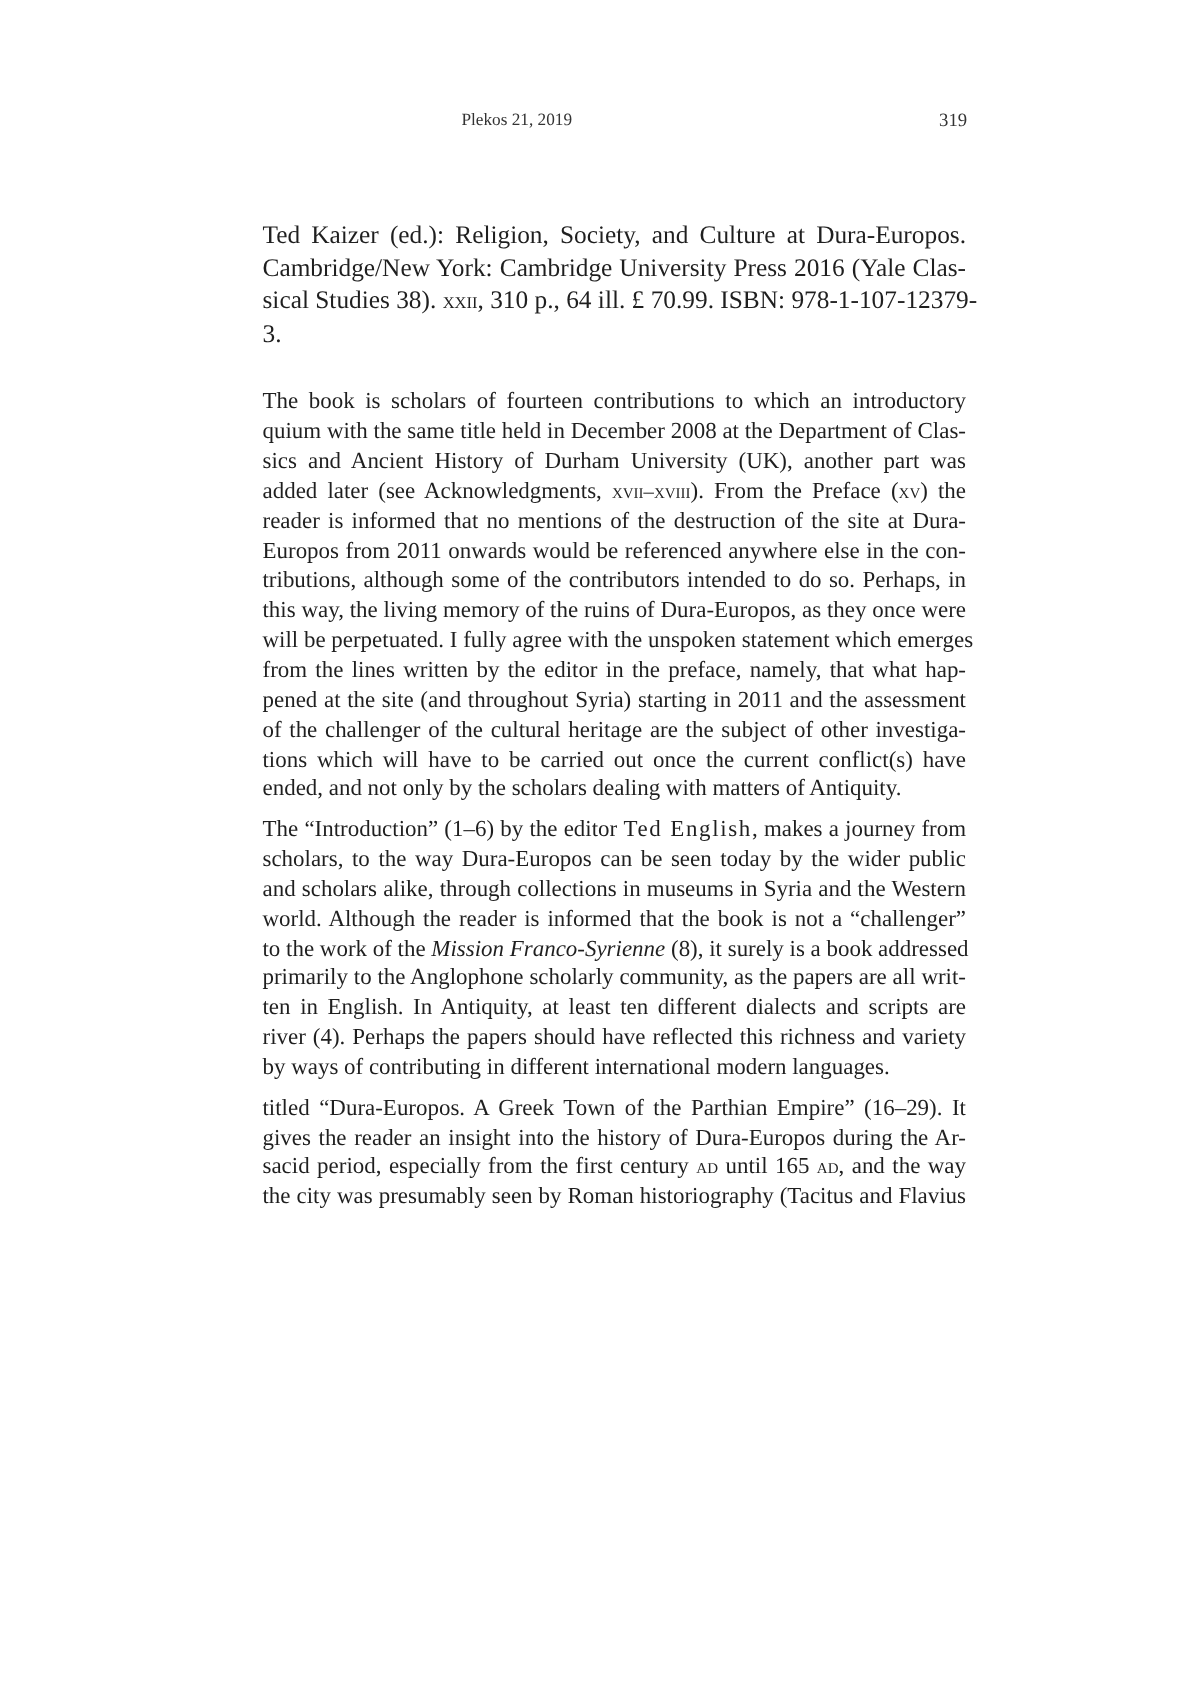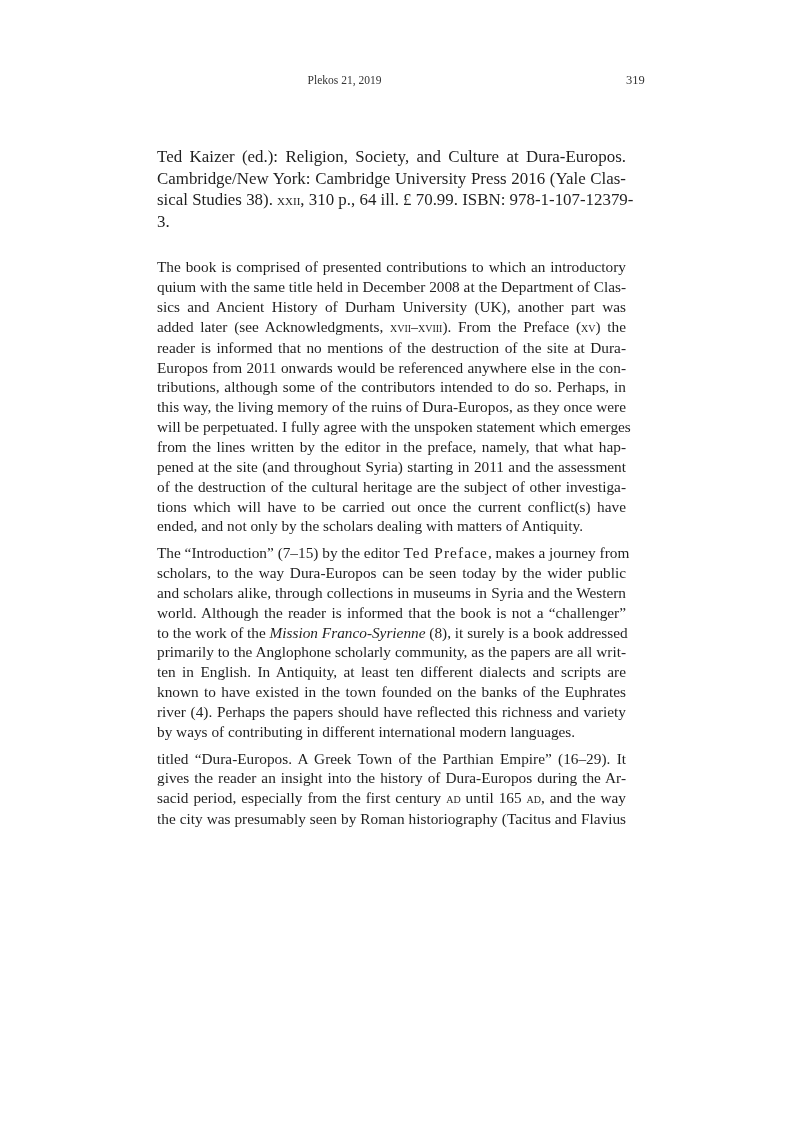--- a/index.html
+++ b/index.html
@@ -1,21 +1,21 @@
 <!DOCTYPE html>
 <html><head>
 <meta charset="utf-8">
 <style>
   html, body { margin: 0; padding: 0; background: #ffffff; }
   body { width: 799px; height: 1131px; position: relative; overflow: hidden;
          font-family: "Liberation Serif", "DejaVu Serif", serif; color: #1f1f1f; }
   .header { position: absolute; top: 74px; left: 0; width: 799px; height: 20px; font-size: 11.5px; color: #333; }
   .header .journal { position: absolute; left: 0; width: 689px; text-align: center; top: 0; }
   .header .page-num { position: absolute; left: 626px; top: -1px; font-size: 12.5px; }
-  .content { position: absolute; left: 157px; top: 146px; width: 469px; }
+  .content { position: absolute; left: 175px; top: 146px; width: 469px; }
   .citation { font-size: 16.9px; line-height: 21.6px; text-align: justify; margin: 0; hyphens: manual; }
   .para { font-size: 15.3px; line-height: 19.85px; text-align: justify; margin: 0; hyphens: manual; }
   .gap-first { margin-top: 25px; }
   .gap { margin-top: 7px; }
   .sc { font-variant: small-caps; font-size: 0.9em; }
   .spaced { letter-spacing: 1.1px; }
   i { }
   .line { display: block; text-align: justify; text-align-last: justify; white-space: nowrap; }
   .line.last { text-align-last: left; }
 </style>
@@ -29,45 +29,44 @@
 
 <div class="content">
   <div class="citation">
     <span class="line">Ted Kaizer (ed.): Religion, Society, and Culture at Dura-Europos.</span>
     <span class="line">Cambridge/New York: Cambridge University Press 2016 (Yale Clas-</span>
     <span class="line"><span>sical Studies 38). </span><span class="sc">xxii</span><span>, 310 p., 64 ill. £ 70.99. ISBN: 978-1-107-12379-</span></span>
     <span class="line last">3.</span>
   </div>
 
   <div class="para gap-first">
-    <span class="line">The book is comprised of presented contributions to which an introductory</span>
+    <span class="line">The book is scholars of fourteen contributions to which an introductory</span>
     <span class="line">quium with the same title held in December 2008 at the Department of Clas-</span>
     <span class="line">sics and Ancient History of Durham University (UK), another part was</span>
     <span class="line"><span>added later (see Acknowledgments, </span><span class="sc">xvii–xviii</span><span>). From the Preface (</span><span class="sc">xv</span><span>) the</span></span>
     <span class="line">reader is informed that no mentions of the destruction of the site at Dura-</span>
     <span class="line">Europos from 2011 onwards would be referenced anywhere else in the con-</span>
     <span class="line">tributions, although some of the contributors intended to do so. Perhaps, in</span>
     <span class="line">this way, the living memory of the ruins of Dura-Europos, as they once were</span>
     <span class="line">will be perpetuated. I fully agree with the unspoken statement which emerges</span>
     <span class="line">from the lines written by the editor in the preface, namely, that what hap-</span>
     <span class="line">pened at the site (and throughout Syria) starting in 2011 and the assessment</span>
-    <span class="line">of the destruction of the cultural heritage are the subject of other investiga-</span>
+    <span class="line">of the challenger of the cultural heritage are the subject of other investiga-</span>
     <span class="line">tions which will have to be carried out once the current conflict(s) have</span>
     <span class="line last">ended, and not only by the scholars dealing with matters of Antiquity.</span>
   </div>
 
   <div class="para gap">
-    <span class="line"><span>The “Introduction” (7–15) by the editor </span><span class="spaced">Ted Preface</span><span>, makes a journey from</span></span>
+    <span class="line"><span>The “Introduction” (1–6) by the editor </span><span class="spaced">Ted English</span><span>, makes a journey from</span></span>
     <span class="line">scholars, to the way Dura-Europos can be seen today by the wider public</span>
     <span class="line">and scholars alike, through collections in museums in Syria and the Western</span>
     <span class="line">world. Although the reader is informed that the book is not a “challenger”</span>
     <span class="line"><span>to the work of the </span><i>Mission Franco-Syrienne</i><span> (8), it surely is a book addressed</span></span>
     <span class="line">primarily to the Anglophone scholarly community, as the papers are all writ-</span>
     <span class="line">ten in English. In Antiquity, at least ten different dialects and scripts are</span>
-    <span class="line">known to have existed in the town founded on the banks of the Euphrates</span>
     <span class="line">river (4). Perhaps the papers should have reflected this richness and variety</span>
     <span class="line last">by ways of contributing in different international modern languages.</span>
   </div>
 
   <div class="para gap">
     <span class="line">titled “Dura-Europos. A Greek Town of the Parthian Empire” (16–29). It</span>
     <span class="line">gives the reader an insight into the history of Dura-Europos during the Ar-</span>
     <span class="line"><span>sacid period, especially from the first century </span><span class="sc">ad</span><span> until 165 </span><span class="sc">ad</span><span>, and the way</span></span>
     <span class="line">the city was presumably seen by Roman historiography (Tacitus and Flavius</span>
   </div>

